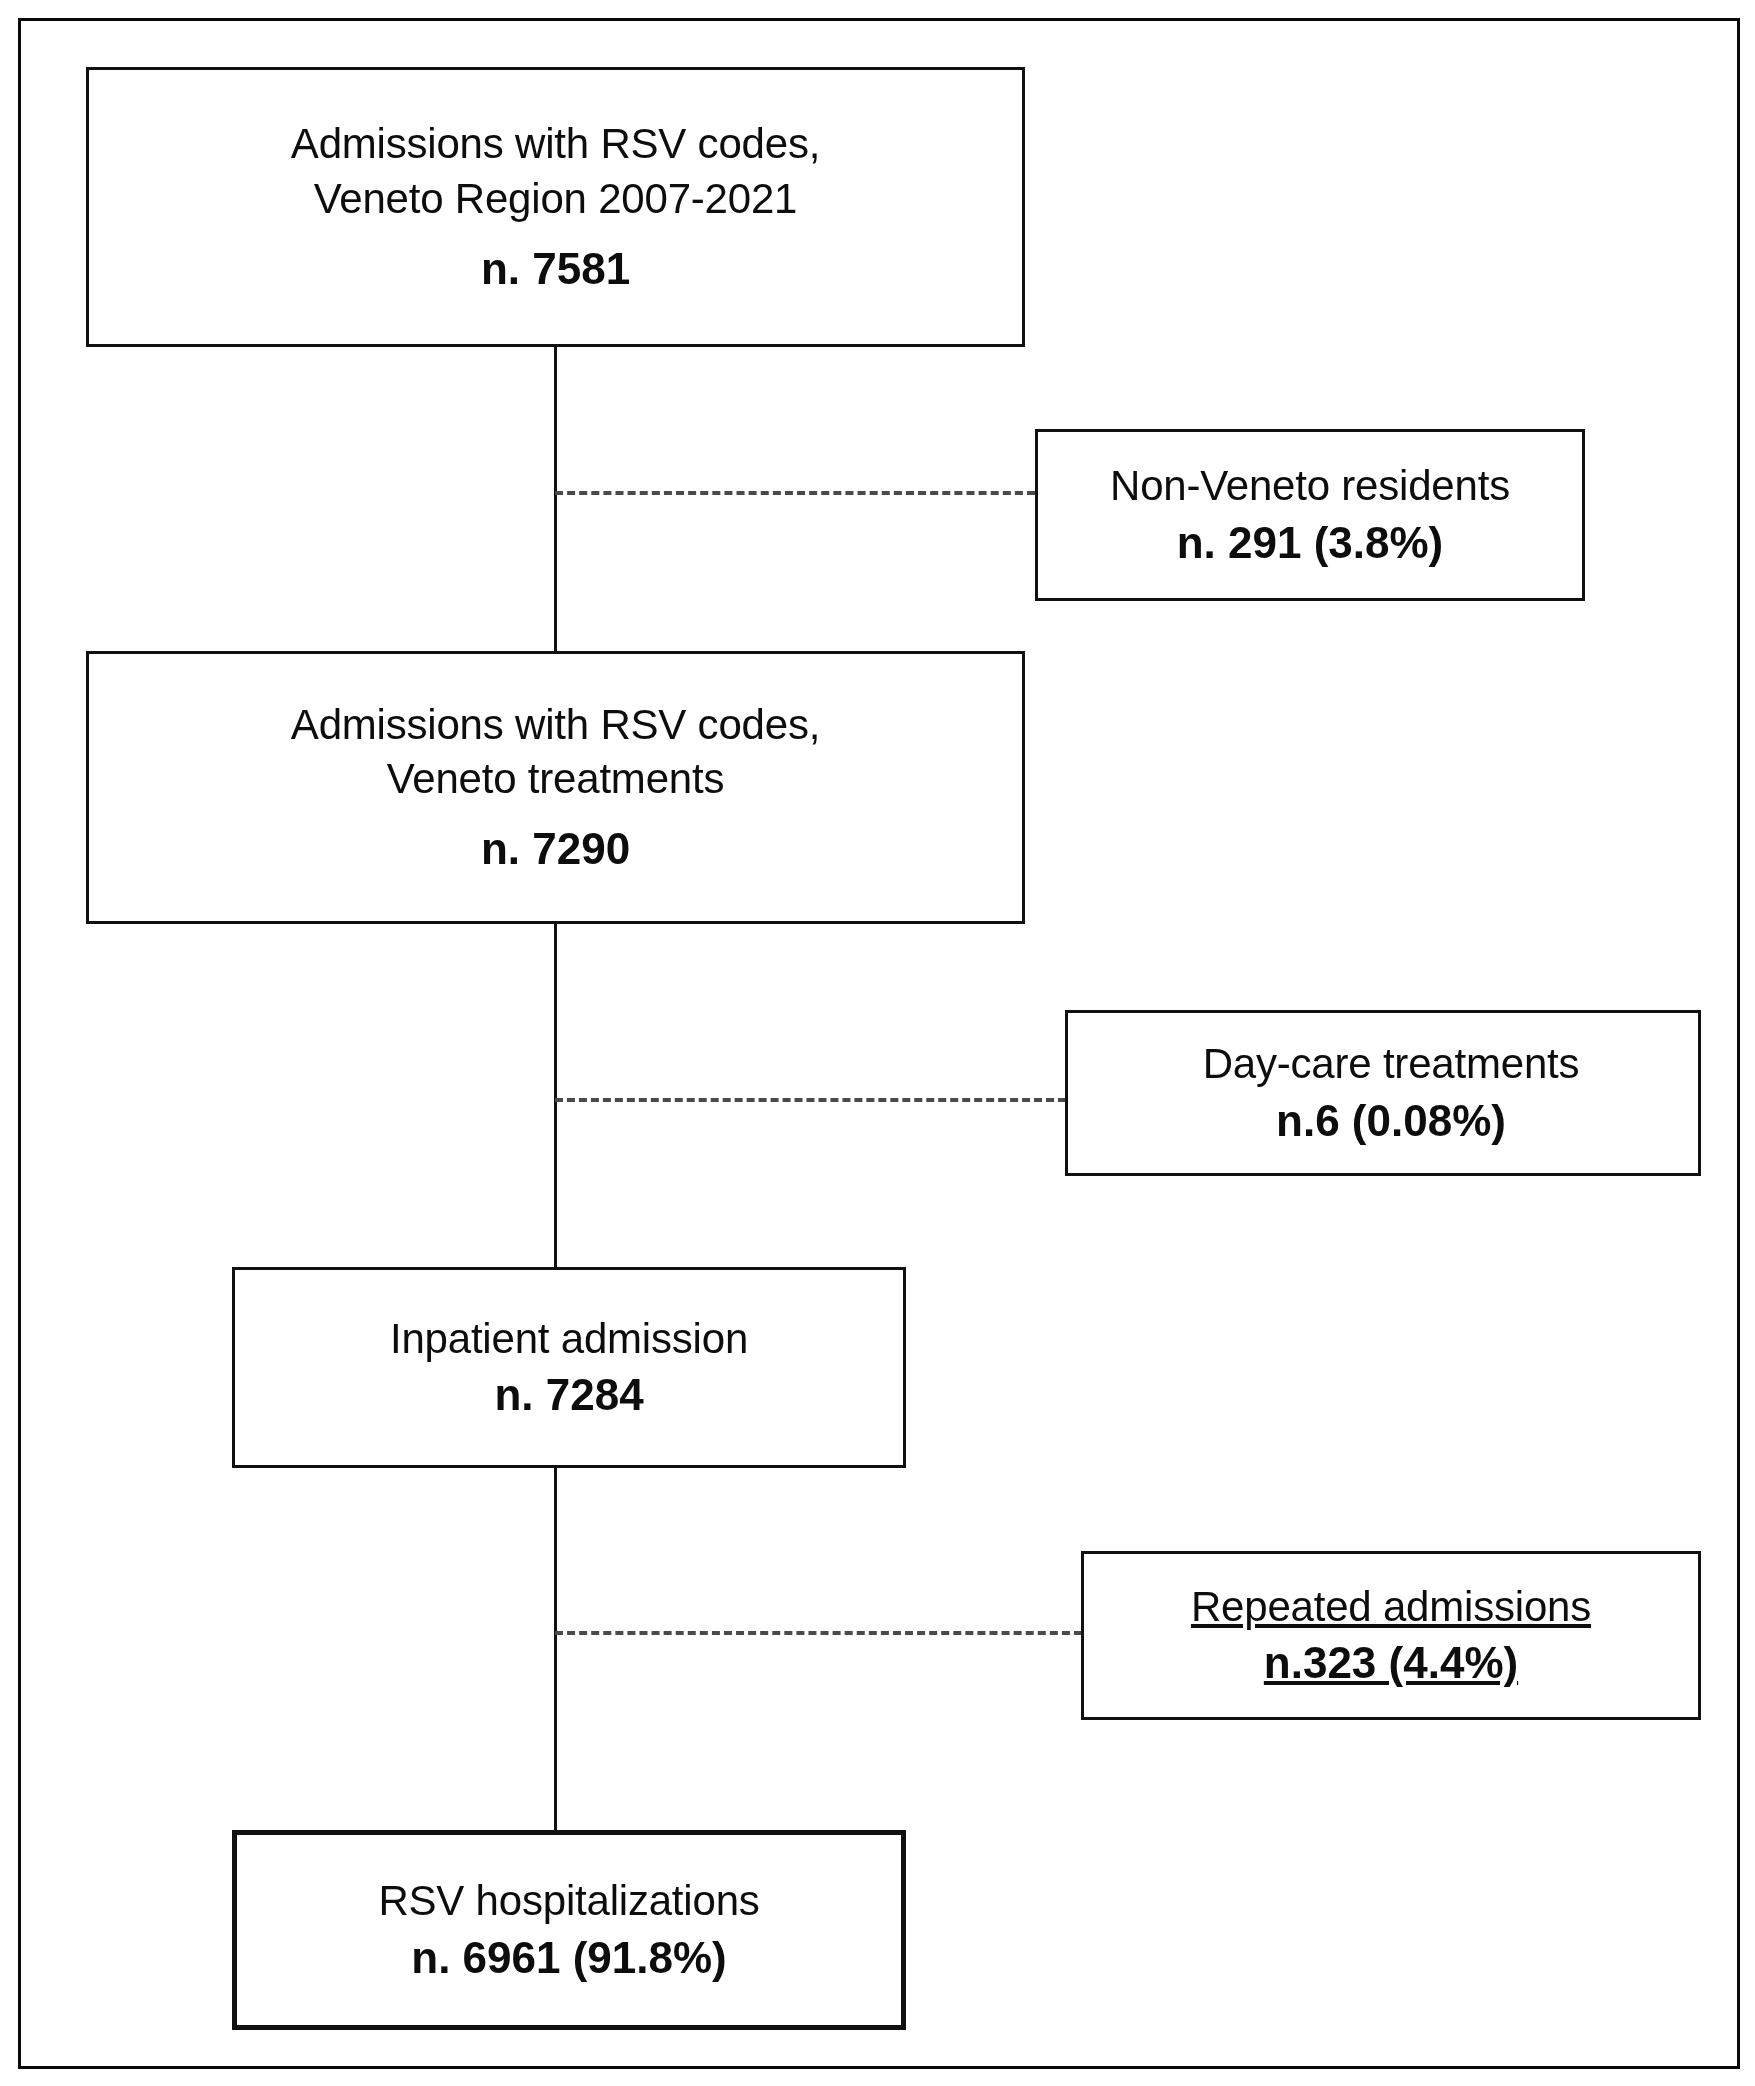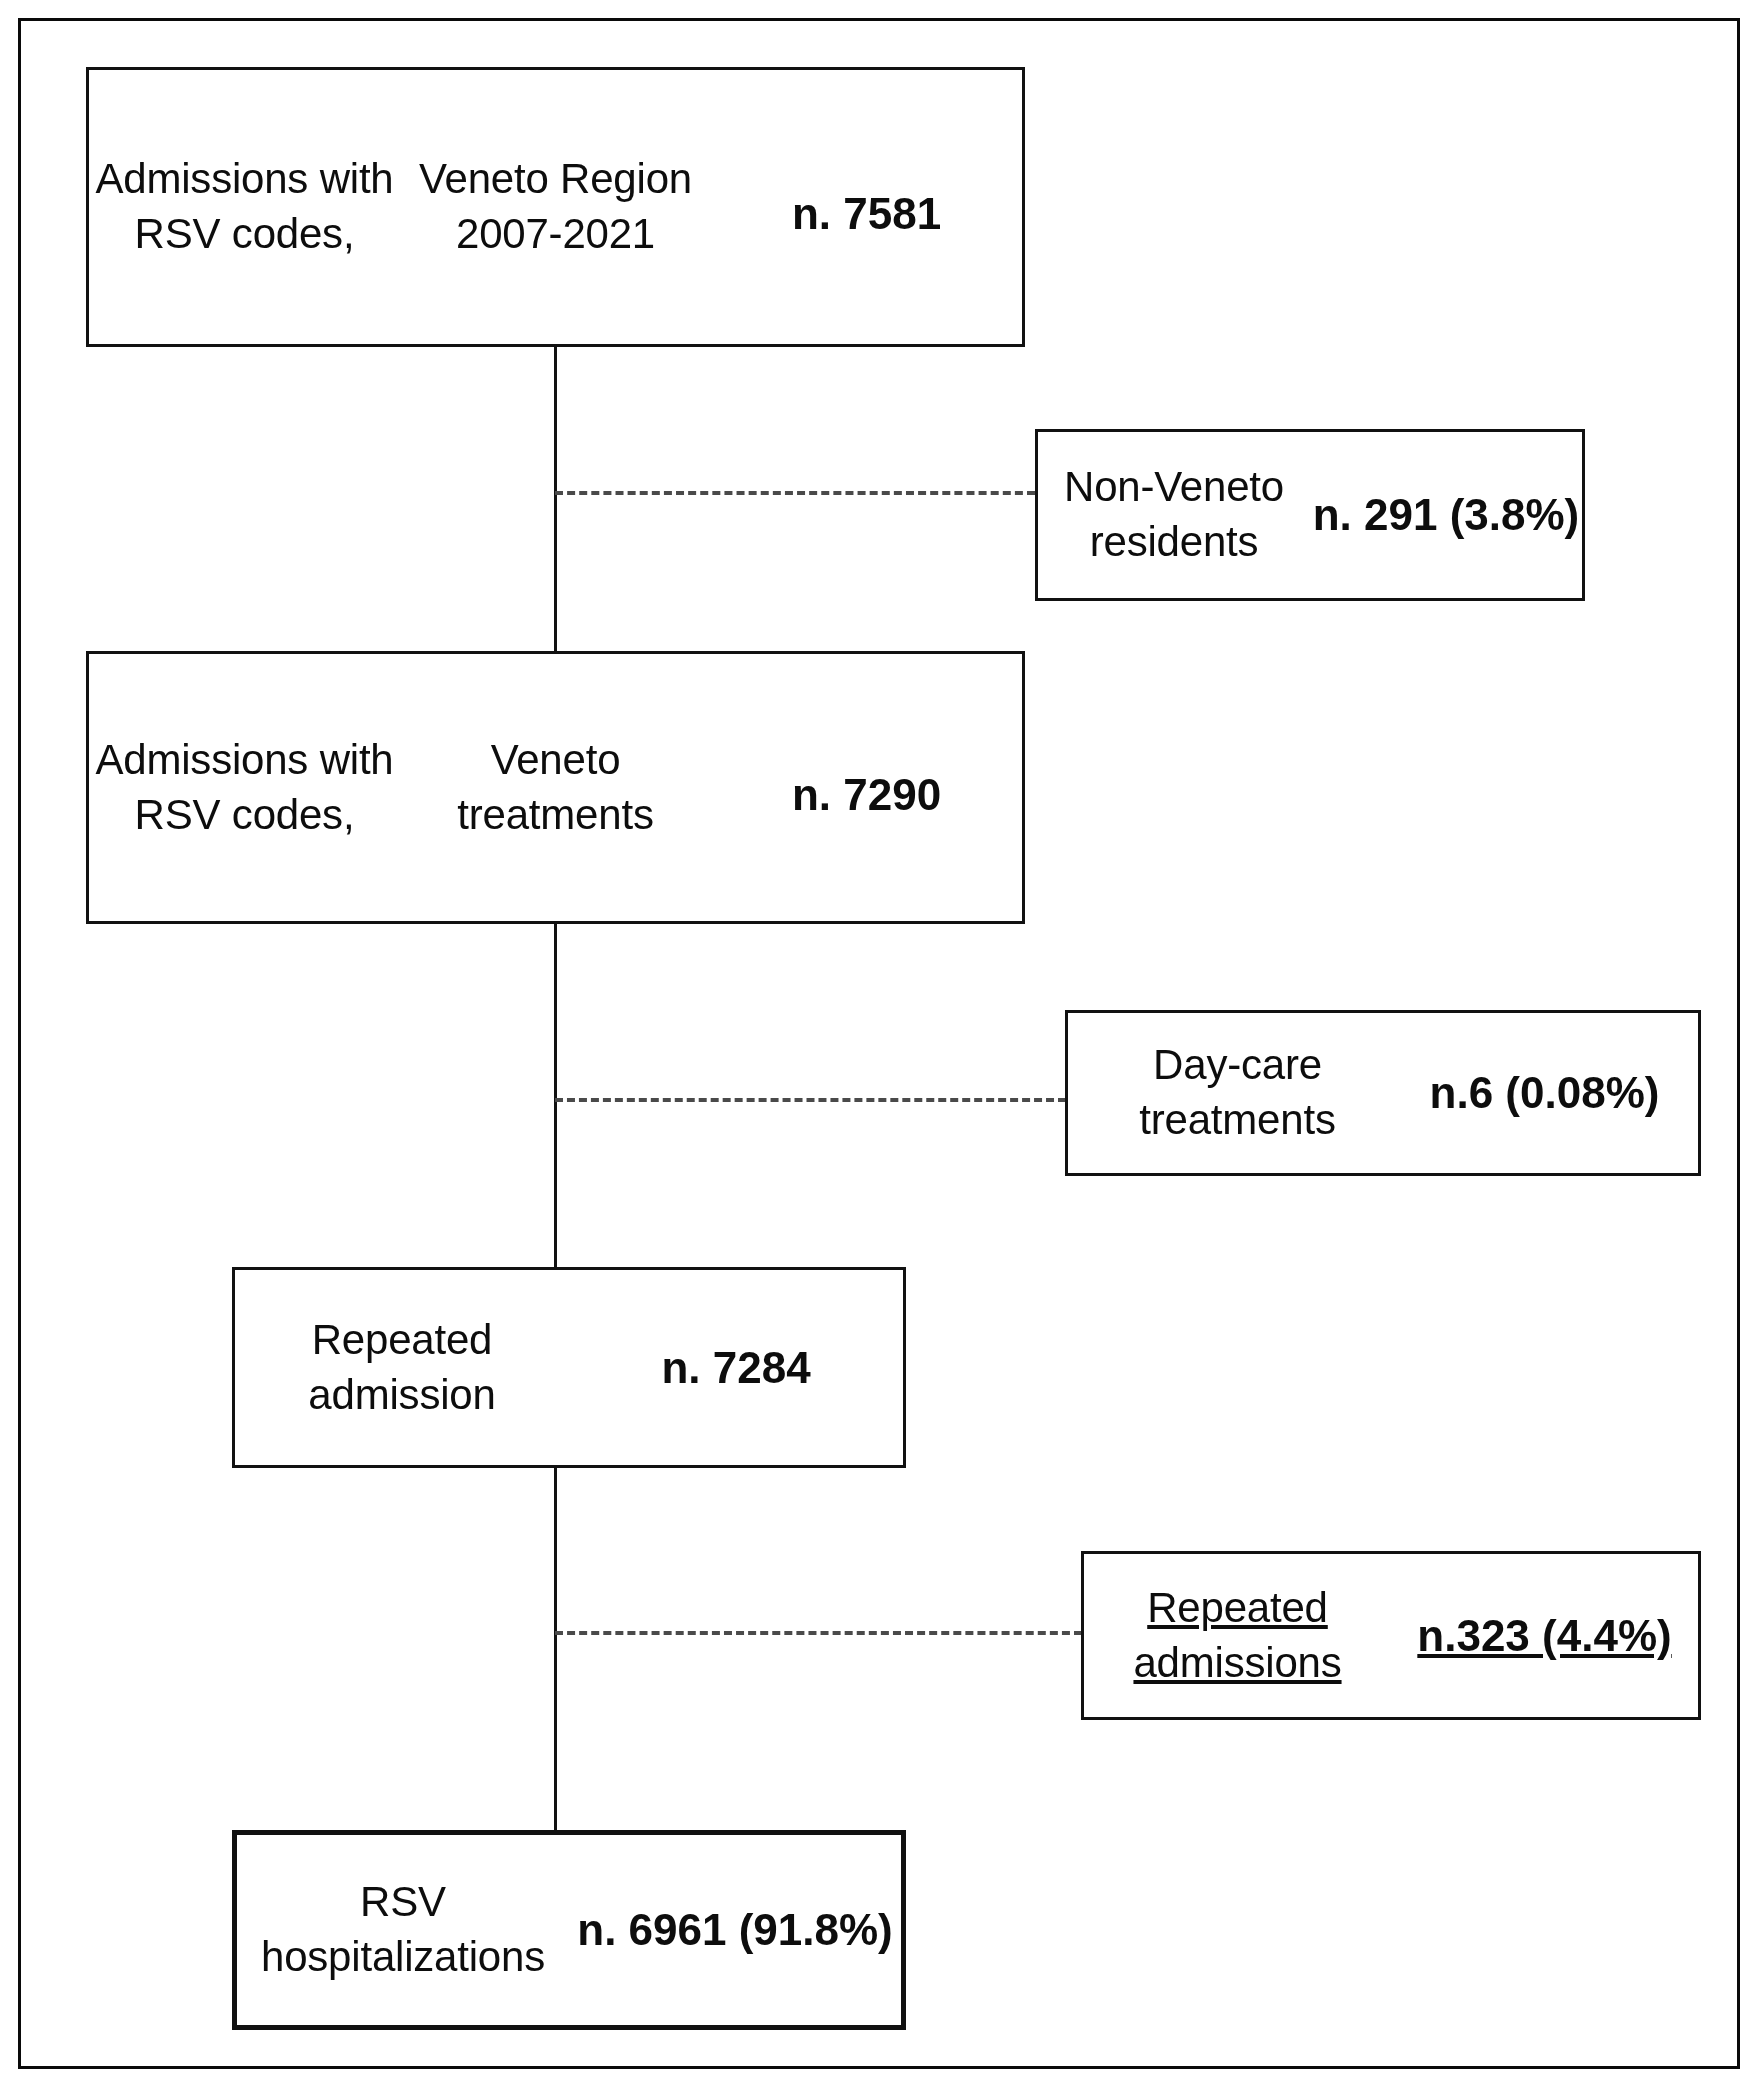--- a/index.html
+++ b/index.html
@@ -29,21 +29,21 @@
     background: #ffffff;
   }
 
   
   .node {
     position: absolute;
     box-sizing: border-box;
     background: #ffffff;
     border: 3.1px solid #111111;
     display: flex;
-    flex-direction: row;
+    flex-direction: column;
     align-items: center;
     justify-content: center;
     text-align: center;
     color: #0d0d0d;
     z-index: 3;
   }
   .node.thick { border-width: 5.5px; }
 
   .node .line {
     display: block;
@@ -125,21 +125,21 @@
       <span class="line normal">Veneto treatments</span>
       <span class="line bold spacer-top">n. 7290</span>
     </div>
 
     <div class="node" id="node-excl-2">
       <span class="line normal">Day-care treatments</span>
       <span class="line bold">n.6 (0.08%)</span>
     </div>
 
     <div class="node" id="node-main-3">
-      <span class="line normal">Repeated admission</span>
+      <span class="line normal">Inpatient admission</span>
       <span class="line bold">n. 7284</span>
     </div>
 
     <div class="node" id="node-excl-3">
       <span class="line normal">Repeated admissions</span>
       <span class="line bold">n.323 (4.4%)</span>
     </div>
 
     <div class="node thick" id="node-main-4">
       <span class="line normal">RSV hospitalizations</span>

